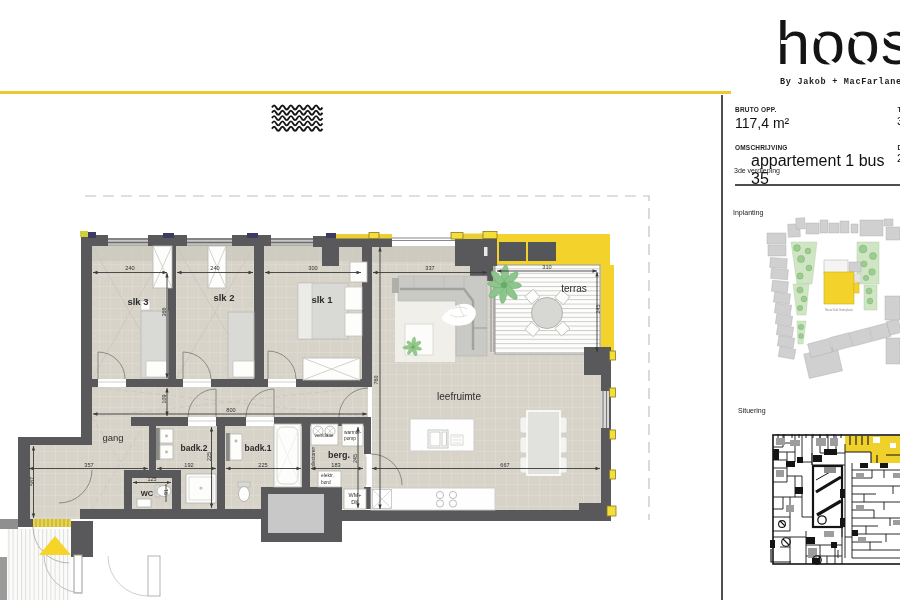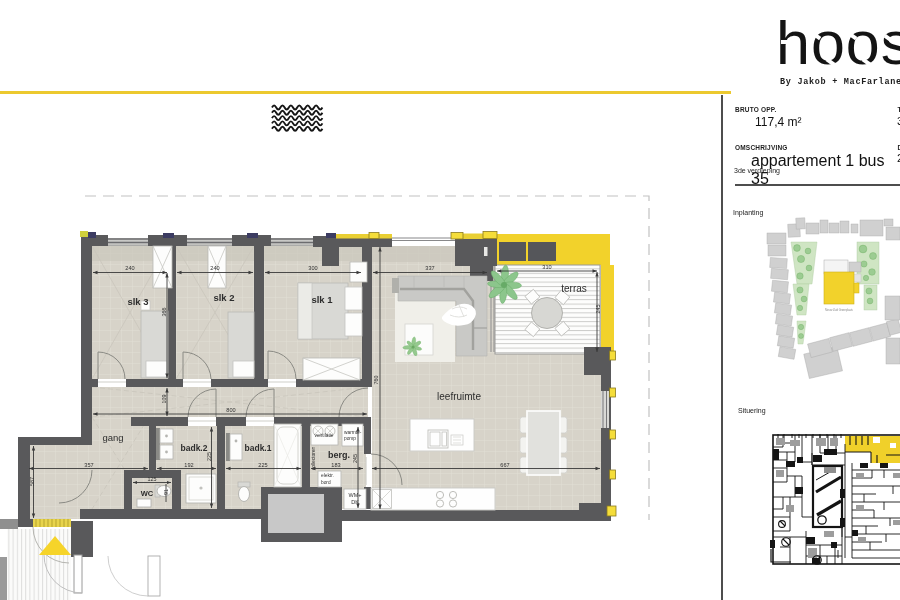--- a/index.html
+++ b/index.html
@@ -23,21 +23,21 @@
 <div class="abs" style="left:884px;top:36px;width:8px;height:4px;background:#fff;transform:rotate(35deg);"></div>
 
 <svg class="abs" style="left:780px;top:74px;" width="120" height="14" viewBox="0 0 120 14" xmlns="http://www.w3.org/2000/svg">
     <text x="0" y="10" font-family="Liberation Mono, monospace" font-size="8.5" font-weight="bold" fill="#1c1c1c" letter-spacing="0.7">By Jakob + MacFarlane</text>
   </svg>
 
 <div class="abs" style="left:721px;top:95px;width:2px;height:505px;background:#4e4e4e;"></div>
 
 <div class="abs" style="left:735px;top:106px;font-size:6.5px;font-weight:bold;color:#1d1d1d;letter-spacing:.2px;">BRUTO OPP.</div>
 
-<div class="abs" style="left:755px;top:115px;font-size:12px;color:#111;">117,4 m²</div>
+<div class="abs" style="left:735px;top:115px;font-size:14px;color:#111;">117,4 m²</div>
 
 <div class="abs" style="left:897.5px;top:106px;font-size:6.5px;font-weight:bold;color:#1d1d1d;">TYPE</div>
 
 <div class="abs" style="left:897px;top:115px;font-size:11.5px;color:#111;">35</div>
 
 <div class="abs" style="left:735px;top:144px;font-size:6.5px;font-weight:bold;color:#1d1d1d;letter-spacing:.2px;">OMSCHRIJVING</div>
 
 <div class="abs" style="left:735px;top:152px;font-size:16px;color:#111;margin-left:16px;">appartement 1 bus 35</div>
 
 <div class="abs" style="left:734px;top:167px;font-size:7px;color:#222;">3de verdieping</div>

